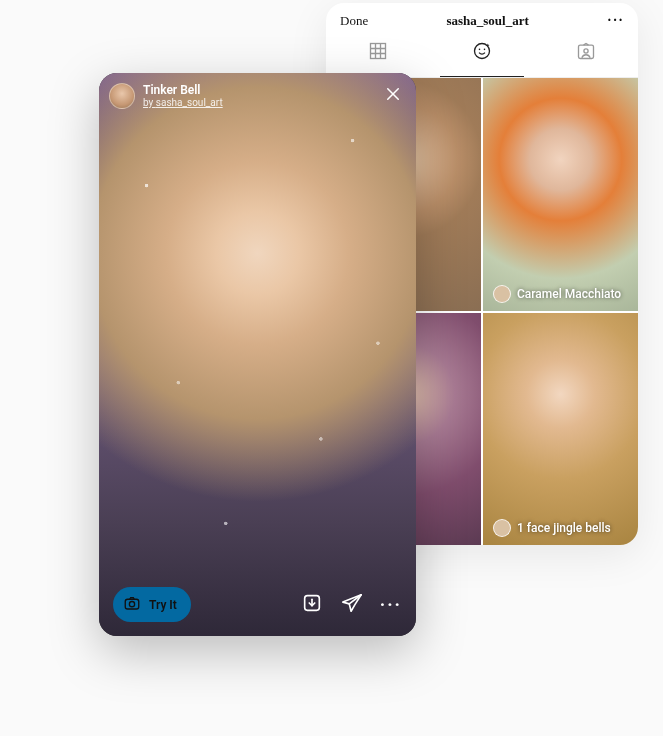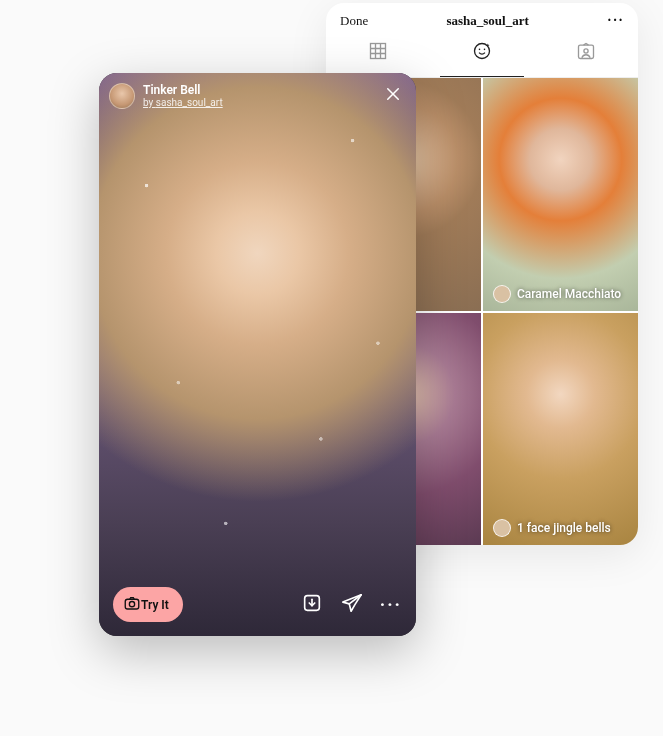--- a/index.html
+++ b/index.html
@@ -180,26 +180,26 @@
   .preview-bottom {
     position: absolute;
     left: 0; right: 0; bottom: 0;
     padding: 14px;
     display: flex;
     align-items: center;
     justify-content: space-between;
     z-index: 3;
   }
   .try-it {
-    background: #fca5a5;
+    background: #0369a1;
     border-radius: 18px;
     padding: 7px 14px 7px 10px;
     display: flex;
     align-items: center;
-    gap: 0;
+    gap: 8px;
     font-size: 12px;
     font-weight: 600;
     color: #111;
     cursor: pointer;
   }
   .try-it svg { width: 18px; height: 18px; }
   .bottom-actions {
     display: flex;
     align-items: center;
     gap: 16px;

